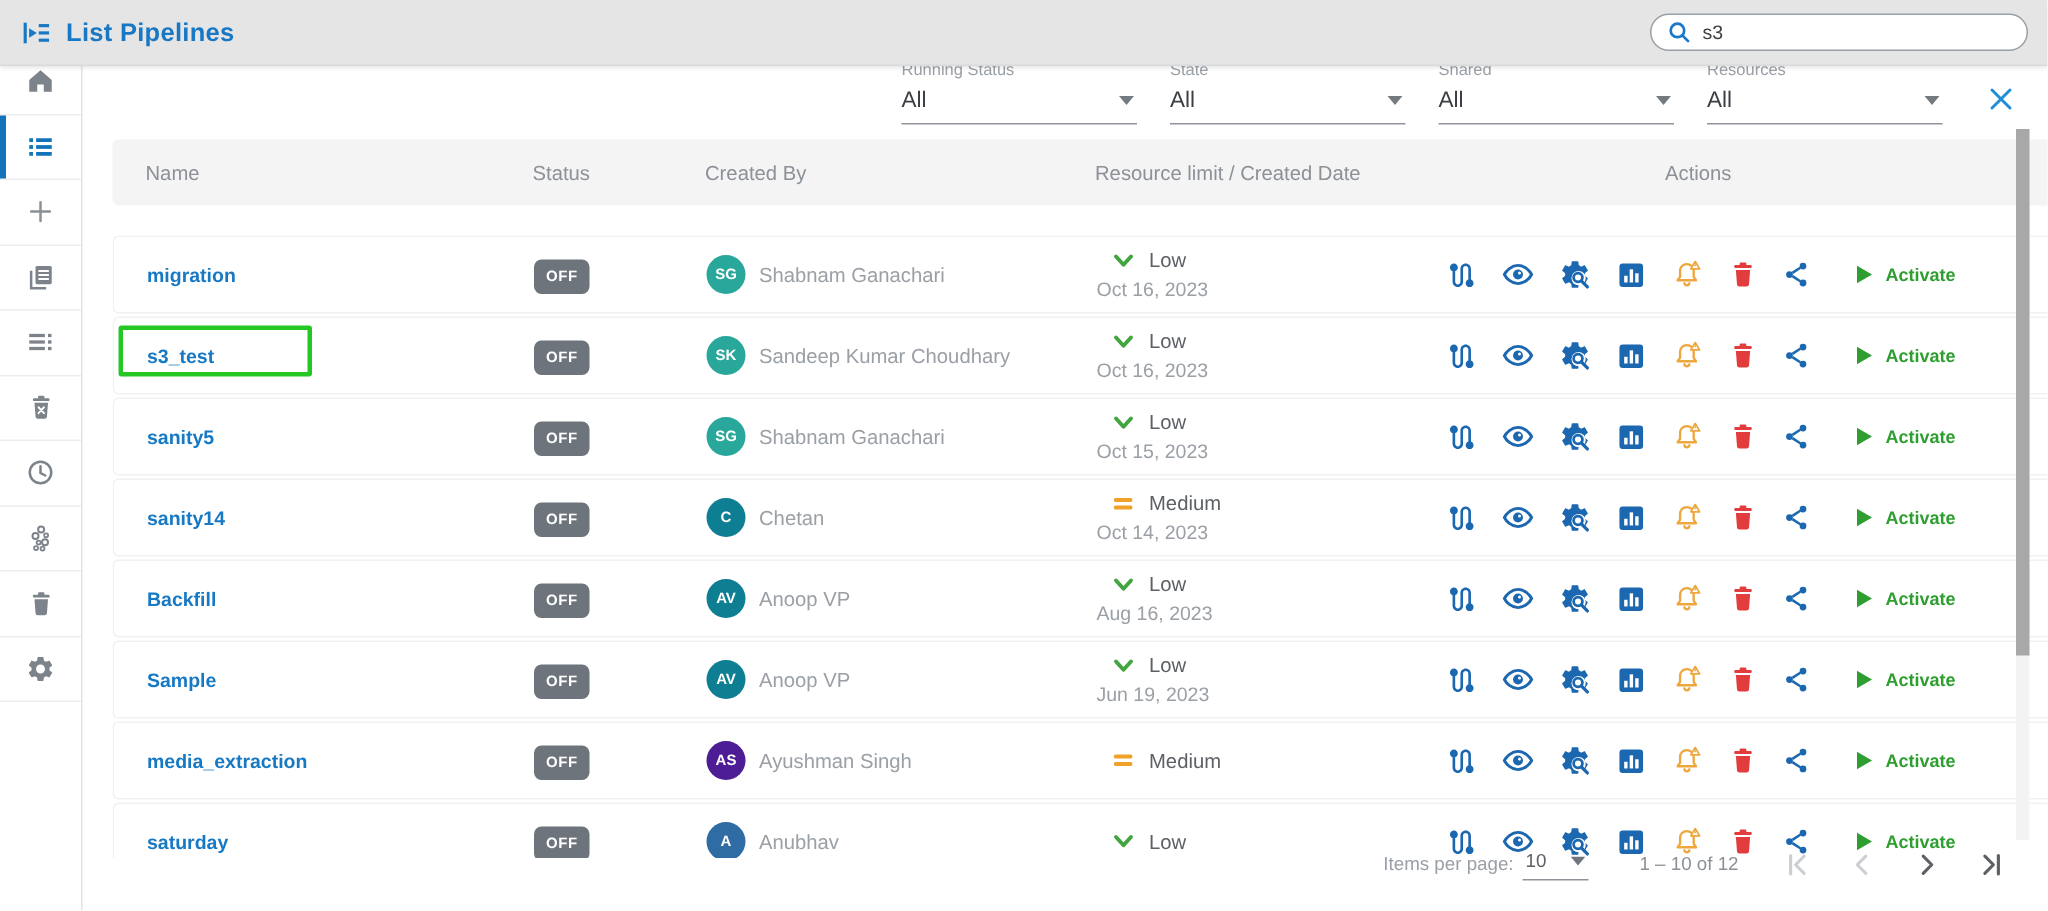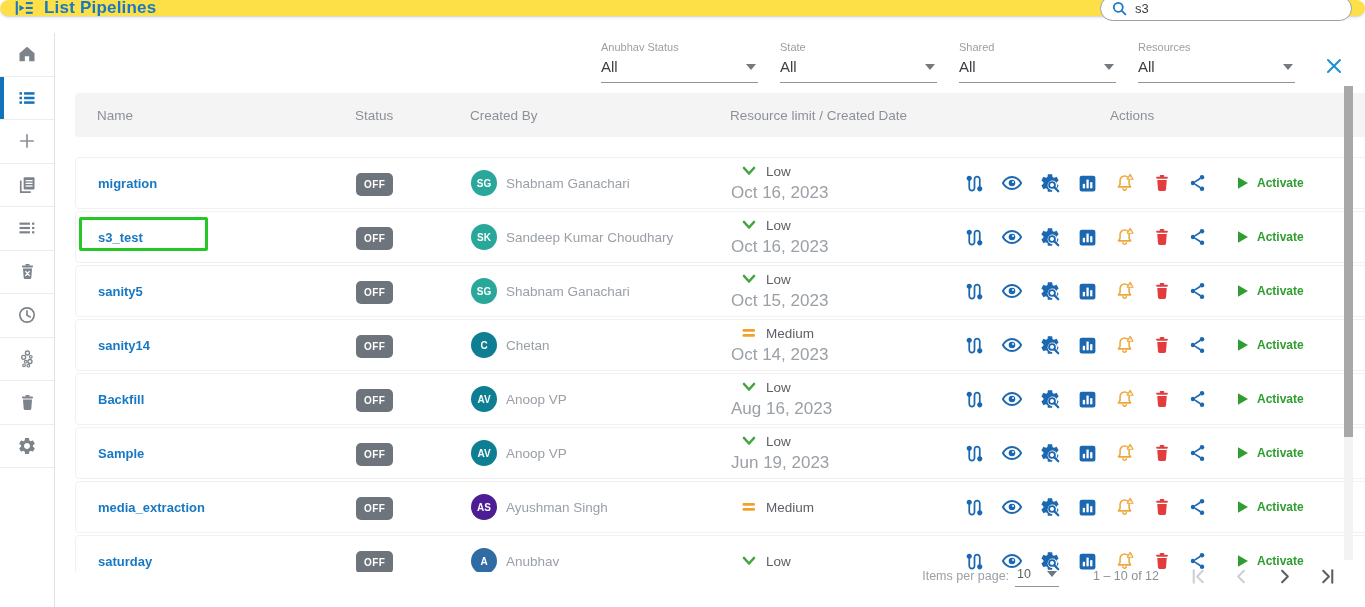--- a/index.html
+++ b/index.html
@@ -1,22 +1,22 @@
 <!DOCTYPE html>
 <html><head>
 <meta charset="utf-8">
 <style>
   * { box-sizing: border-box; margin: 0; padding: 0; }
   html,body { width:1365px; height:607px; overflow:hidden; background:#fff;
     font-family:"Liberation Sans", sans-serif; position:relative; }
 
   
-  .topbar { position:absolute; top:0; left:0; right:0; height:17px; background:#fde047;
+  .topbar { position:absolute; top:0; left:0; right:0; height:44px; background:#e5e5e5;
     border-bottom:1px solid #dadada; box-shadow:0 1px 3px rgba(0,0,0,.10);
-    display:flex; align-items:center; justify-content:space-between; padding:0 13px; z-index:20;border-radius:12px; }
+    display:flex; align-items:center; justify-content:space-between; padding:0 13px; z-index:20; }
   .title-wrap { display:flex; align-items:center; gap:9px; }
   .page-title { color:#1878c4; font-size:17px; font-weight:600; letter-spacing:.2px; }
   .search-pill { width:252px; height:25px; border:1px solid #9aa0a6; border-radius:14px;
     display:flex; align-items:center; gap:8px; padding:0 11px; background:#fff; }
   .search-value { color:#3c4043; font-size:13px; }
 
   
   .sidebar { position:absolute; top:33px; left:0; bottom:0; width:55px; background:#fff;
     border-right:1px solid #e2e2e2; z-index:15; }
   .nav-item { height:43.5px; display:flex; align-items:center; justify-content:center;
@@ -52,21 +52,21 @@
   .hlbox { position:absolute; left:3px; top:5px; width:129px; height:34px;
     border:3px solid #24c724; border-radius:2px; display:none; pointer-events:none; }
   .row.highlighted .hlbox { display:block; }
   .badge { background:#6e747b; color:#fff; font-size:10px; font-weight:700; padding:6px 8px;
     border-radius:5px; letter-spacing:.4px; }
   .c-creator { display:flex; align-items:center; }
   .avatar { width:26px; height:26px; border-radius:50%; color:#fff; font-size:10px; font-weight:700;
     display:flex; align-items:center; justify-content:center; flex:none; }
   .creator { color:#9aa0a6; font-size:13.5px; margin-left:9px; }
   .limit-line { display:flex; gap:9px; padding-left:10px; color:#5d6166; font-size:13.5px; align-items:center; }
-  .limit-date { color:#9aa0a6; font-size:17px; margin-top:4px; }
+  .limit-date { color:#9aa0a6; font-size:13px; margin-top:4px; }
   .c-actions { display:flex; align-items:center; gap:16px; padding-left:8px; }
   .aicon { cursor:pointer; display:flex; }
   .activate { margin-left:12px; color:#2f9e30; font-weight:600; font-size:12px;
     display:flex; gap:8px; align-items:center; cursor:pointer; }
 
   
   .pagination { position:absolute; right:28px; top:532px; display:flex; align-items:center;
     font-size:12.5px; color:#9aa0a6; }
   .pp-select { display:flex; align-items:center; gap:16px; border-bottom:1px solid #8f949a;
     padding:2px 2px 5px; color:#5d6166; margin-left:6px; cursor:pointer; }
@@ -177,21 +177,21 @@
     <svg width="20" height="20" viewBox="0 0 24 24">
       <path d="M19.14 12.94c.04-.3.06-.61.06-.94s-.02-.64-.07-.94l2.03-1.58c.18-.14.23-.41.12-.61l-1.92-3.32c-.12-.22-.37-.29-.59-.22l-2.39.96c-.5-.38-1.03-.7-1.62-.94l-.36-2.54c-.04-.24-.24-.41-.48-.41h-3.84c-.24 0-.43.17-.47.41l-.36 2.54c-.59.24-1.13.57-1.62.94l-2.39-.96c-.22-.08-.47 0-.59.22L2.74 8.87c-.12.21-.08.47.12.61l2.03 1.58c-.05.3-.09.63-.09.94s.02.64.07.94l-2.03 1.58c-.18.14-.23.41-.12.61l1.92 3.32c.12.22.37.29.59.22l2.39-.96c.5.38 1.03.7 1.62.94l.36 2.54c.05.24.24.41.48.41h3.84c.24 0 .44-.17.47-.41l.36-2.54c.59-.24 1.13-.56 1.62-.94l2.39.96c.22.08.47 0 .59-.22l1.92-3.32c.12-.22.07-.47-.12-.61l-2.01-1.58zM12 15.6c-1.98 0-3.6-1.62-3.6-3.6s1.62-3.6 3.6-3.6 3.6 1.62 3.6 3.6-1.62 3.6-3.6 3.6z" fill="#7d838a"></path>
     </svg>
   </div>
 </div>
 
 <div class="content">
 
   <div class="filters" id="filters">
   <div class="filter">
-    <div class="f-label">Anubhav Status</div>
+    <div class="f-label">Running Status</div>
     <div class="f-value-row">
       <span class="f-value">All</span>
       <svg width="10" height="6" viewBox="0 0 10 6">
             <polygon points="0,0 10,0 5,6" fill="#737a80"></polygon>
           </svg>
     </div>
   </div>
 
   <div class="filter">
     <div class="f-label">State</div>

